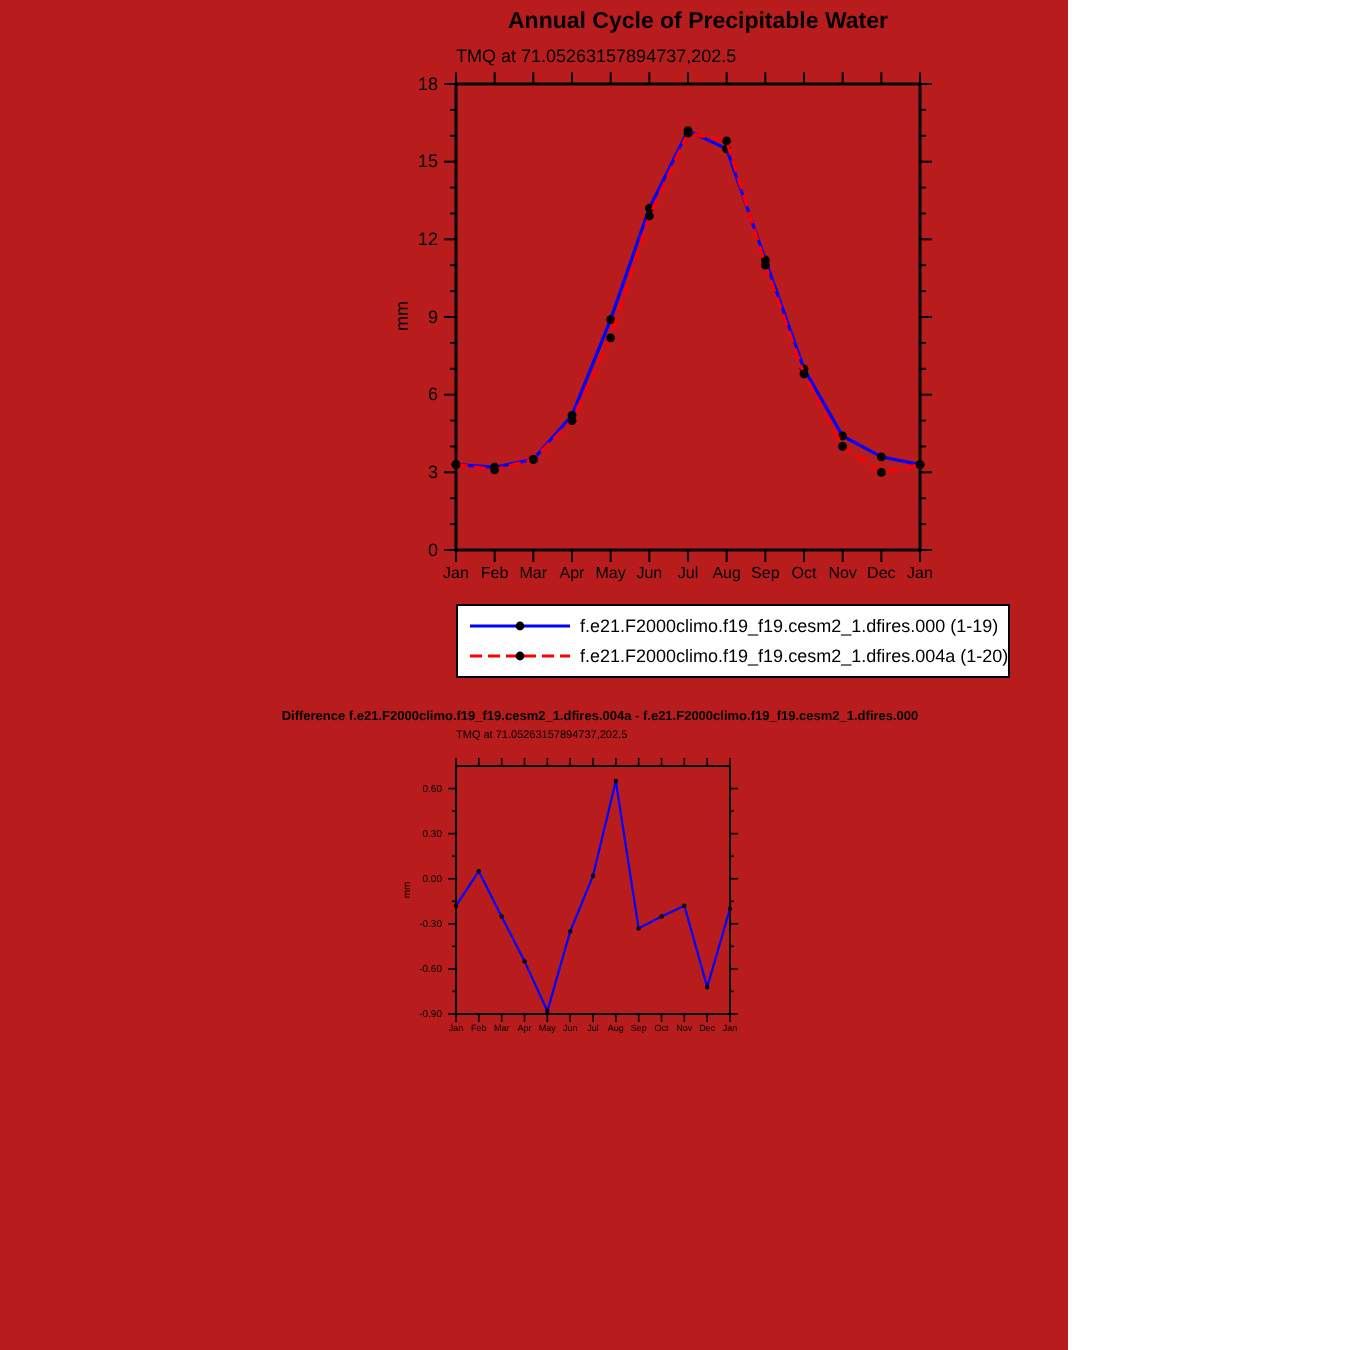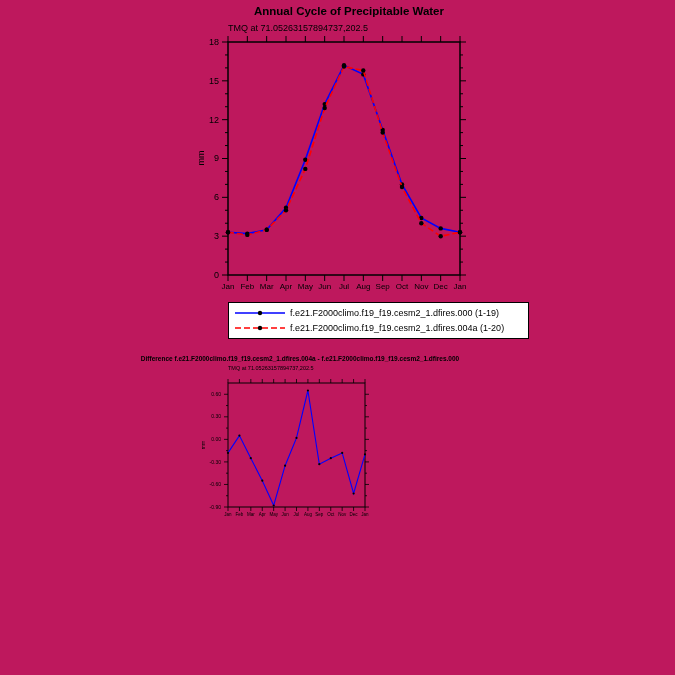--- a/index.html
+++ b/index.html
@@ -1,26 +1,26 @@
 <!DOCTYPE html>
 <html><head>
 <meta charset="utf-8">
 <style>
   * { margin:0; padding:0; box-sizing:border-box; }
   html,body { background:#ffffff; }
   body { font-family:"Liberation Sans", sans-serif; color:#000; }
-  .canvas { position:relative; width:675px; height:675px; background:#be185d; overflow:hidden; }
+  .canvas { position:relative; width:534px; height:675px; background:#b91c1c; overflow:hidden; }
 
   .chart1-title { position:absolute; left:194px; top:5px; width:310px; text-align:center;
                   font-size:11.5px; font-weight:bold; }
   .chart1-subtitle { position:absolute; left:228px; top:23px; font-size:9px; }
   #chart1 { position:absolute; left:190px; top:36px; }
 
   .legend { position:absolute; left:228px; top:302px; border:1.4px solid #000;
-            background:#fff; padding:2px 24px 3px 5px; display:flex; flex-direction:column; gap:0px; }
+            background:#fff; padding:2px 0 3px 5px; display:flex; flex-direction:column; gap:0px; }
   .legend-row { display:flex; align-items:center; gap:4px; font-size:9px; white-space:nowrap; height:15px; }
 
   .chart2-title { position:absolute; left:115px; top:355px; width:370px; text-align:center;
                   font-size:6.5px; font-weight:bold; }
   .chart2-subtitle { position:absolute; left:228px; top:365px; font-size:5.5px; }
   #chart2 { position:absolute; left:198px; top:374px; }
 
   svg text { font-family:"Liberation Sans", sans-serif; fill:#000; }
 </style>
 </head>

